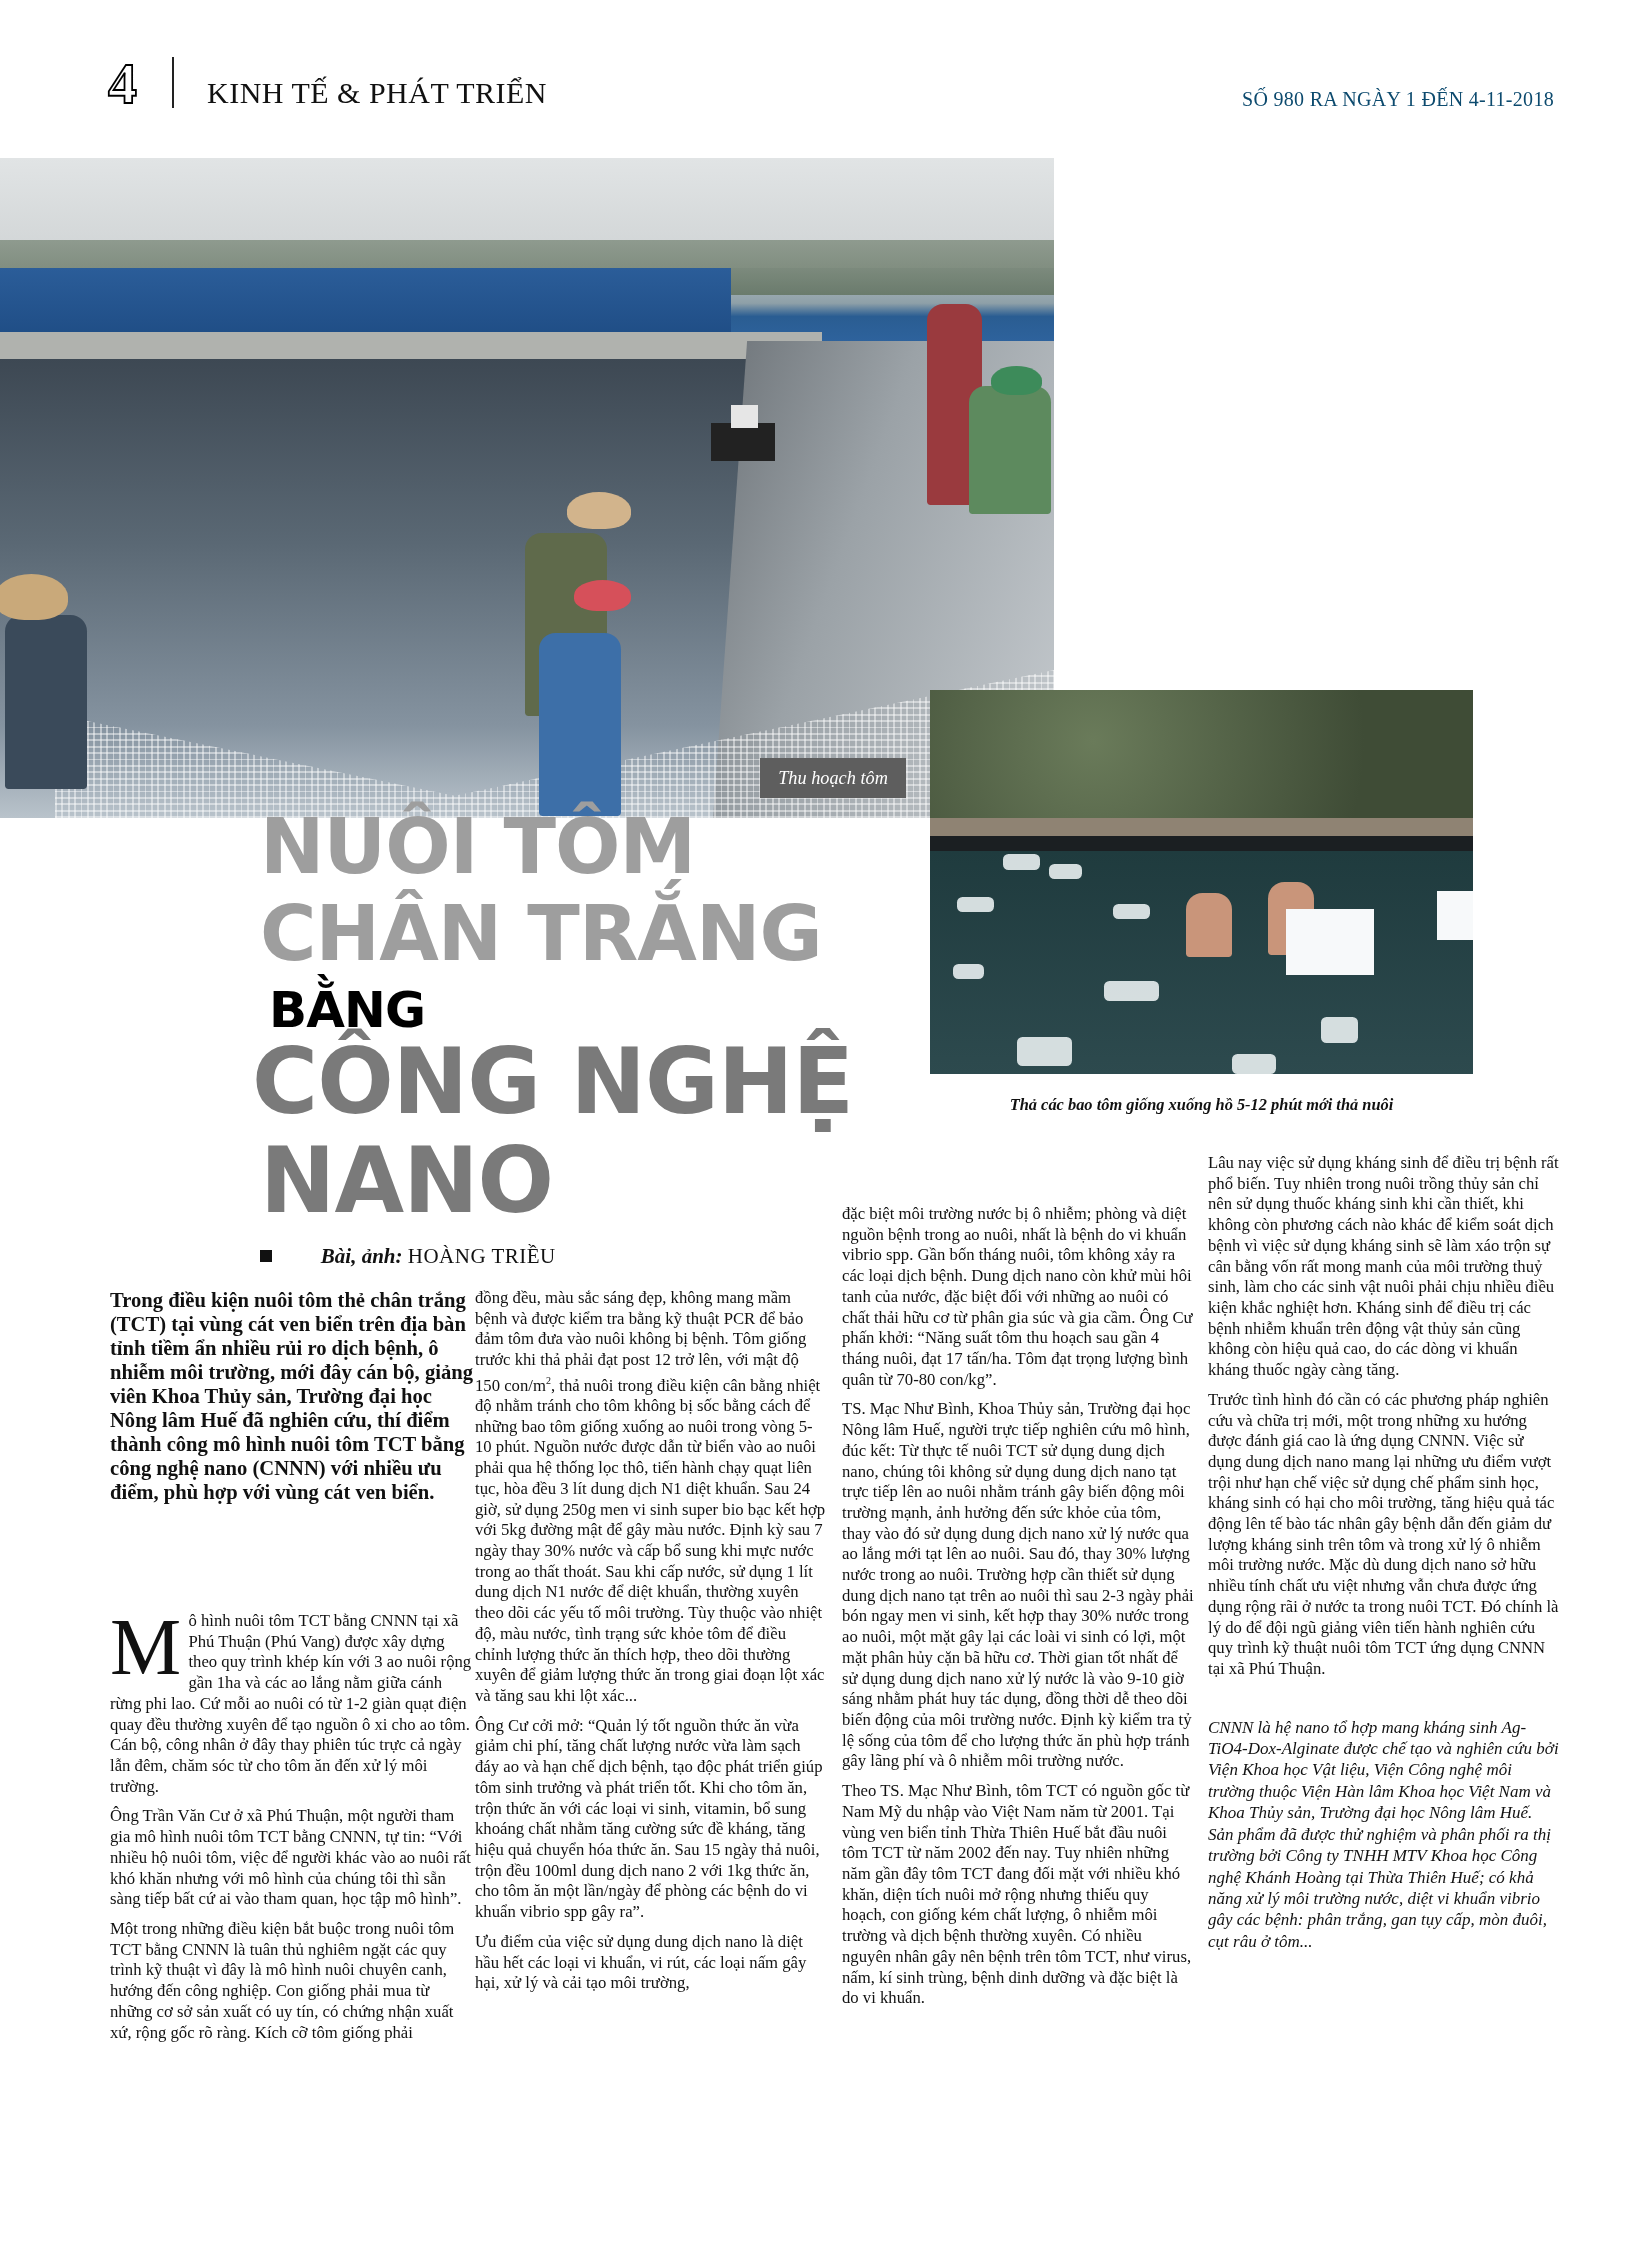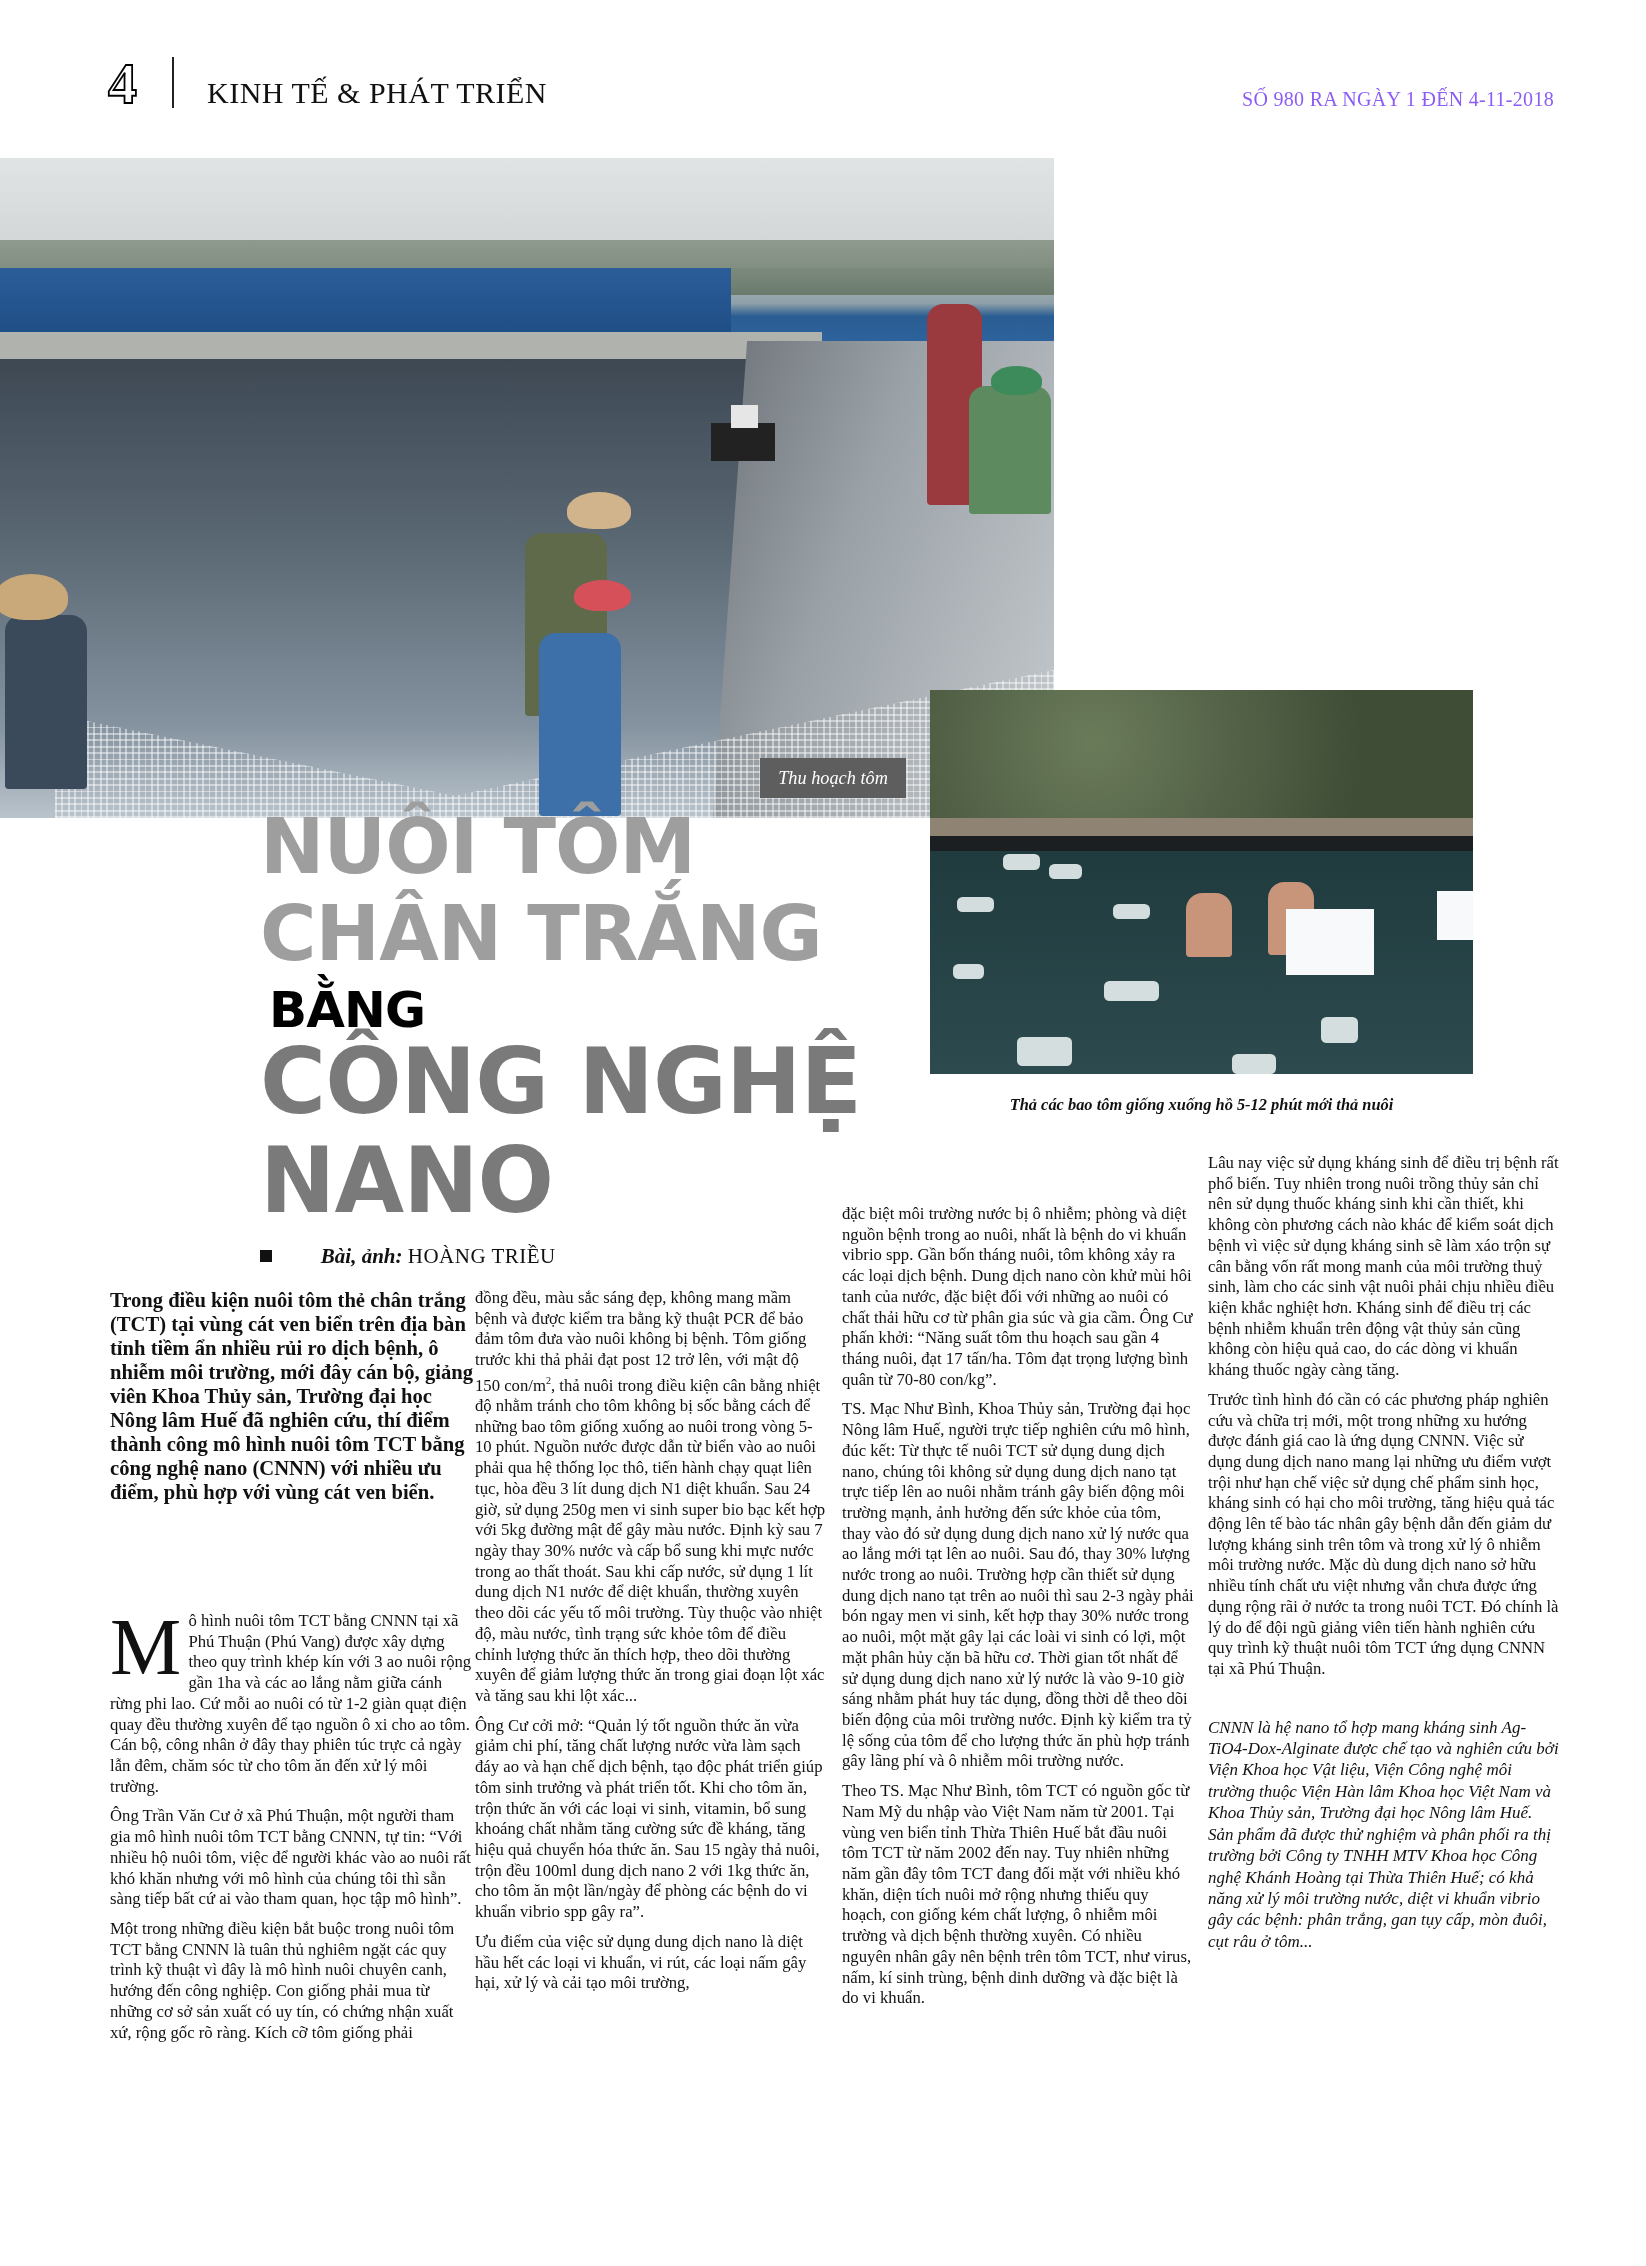--- a/index.html
+++ b/index.html
@@ -5,21 +5,21 @@
   html, body { margin:0; padding:0; background:#ffffff; }
   body { width:1647px; height:2267px; position:relative; overflow:hidden;
          font-family:"Liberation Serif", "DejaVu Serif", serif; color:#111; }
   .abs { position:absolute; }
 
   
   .page-num { left:108px; top:55px; font-family:"Liberation Serif", serif; font-size:58px; line-height:58px;
               color:#fff; -webkit-text-stroke:1.8px #000; font-weight:bold; }
   .hdr-rule { left:172px; top:57px; width:1.8px; height:51px; background:#222; }
   .section { left:207px; top:76px; font-size:30px; letter-spacing:0.5px; color:#111; }
-  .issue { right:93px; top:88px; font-size:20px; letter-spacing:0.3px; color:#8b5cf6; }
+  .issue { right:93px; top:88px; font-size:20px; letter-spacing:0.3px; color:#0c4a6e; }
 
   
   .photo-main { left:0; top:158px; width:1054px; height:660px; overflow:hidden;
                 background:linear-gradient(#d2d6d8 0%, #c9cdce 14%, #8ea0a8 22%, #2a5d92 24%, #2f64a0 29%, #9a9e9c 30%, #b6b8b5 33%, #3a4753 35%, #566574 50%, #6f7e8a 70%, #a3adb5 85%, #dfe4ea 100%); }
   .photo-main .sky { left:0; top:0; width:100%; height:110px; background:linear-gradient(#e1e4e5,#cfd3d4); }
   .photo-main .trees { left:0; top:82px; width:100%; height:55px; background:linear-gradient(#7d8b7c,#5f705c); opacity:.8; }
   .photo-main .tarp { left:0; top:110px; width:731px; height:69px; background:linear-gradient(#2b5d99,#1f4d85); }
   .photo-main .wall { left:0; top:174px; width:822px; height:27.4px; background:#b0b2ae; }
   .photo-main .water { left:0; top:201px; width:786px; height:459px; background:linear-gradient(#3d4853,#5a6874 40%,#8593a0 80%,#b9c3cb); }
   .photo-main .liner { left:713px; top:183px; width:341px; height:477px; background:linear-gradient(110deg,#6d7378,#9ba2a7 40%,#c5cace); clip-path:polygon(10% 0,100% 0,100% 100%,0 100%); }
@@ -40,21 +40,21 @@
   .photo-2 .pond { left:0; top:161px; width:100%; height:223px; background:linear-gradient(#1f3b3e,#2d4a4e); }
   .bag { background:#e8eef0; border-radius:5.5px; opacity:.9; }
   .box { background:#f7f9fa; }
   .caption-2 { left:930px; top:1095px; width:543px; text-align:center; font-style:italic; font-weight:bold; font-size:16.4px; }
 
   
   .hl { font-family:"DejaVu Sans", "Liberation Sans", sans-serif; font-weight:bold; line-height:1; letter-spacing:-0.9px; }
   .hl1 { left:260px; top:808px; font-size:77px; color:#9e9e9e; }
   .hl2 { left:260px; top:895px; font-size:77px; color:#9e9e9e; }
   .hl3 { left:269px; top:985px; font-size:50px; color:#000; }
-  .hl4 { left:260px; top:1037px; font-size:90px; color:#7a7a7a; }
+  .hl4 { left:252px; top:1037px; font-size:90px; color:#7a7a7a; }
   .hl5 { left:260px; top:1136px; font-size:90px; color:#7a7a7a; }
   .byline { left:260px; top:1244px; font-size:21px; }
   .byline .sq { display:inline-block; width:12px; height:12px; background:#111; margin-right:12.8px; vertical-align:0.9px; }
   .byline i { font-weight:bold;margin-left:36px; }
   .byline b { font-weight:normal; letter-spacing:0.5px; }
 
   
   .col { position:absolute; font-size:16.7px; line-height:20.7px; text-align:left; }
   .col p { margin:0 0 9.1px 0; }
   .lead { left:110px; top:1288px; width:365px; font-weight:bold; font-size:20.6px; line-height:24px; }

